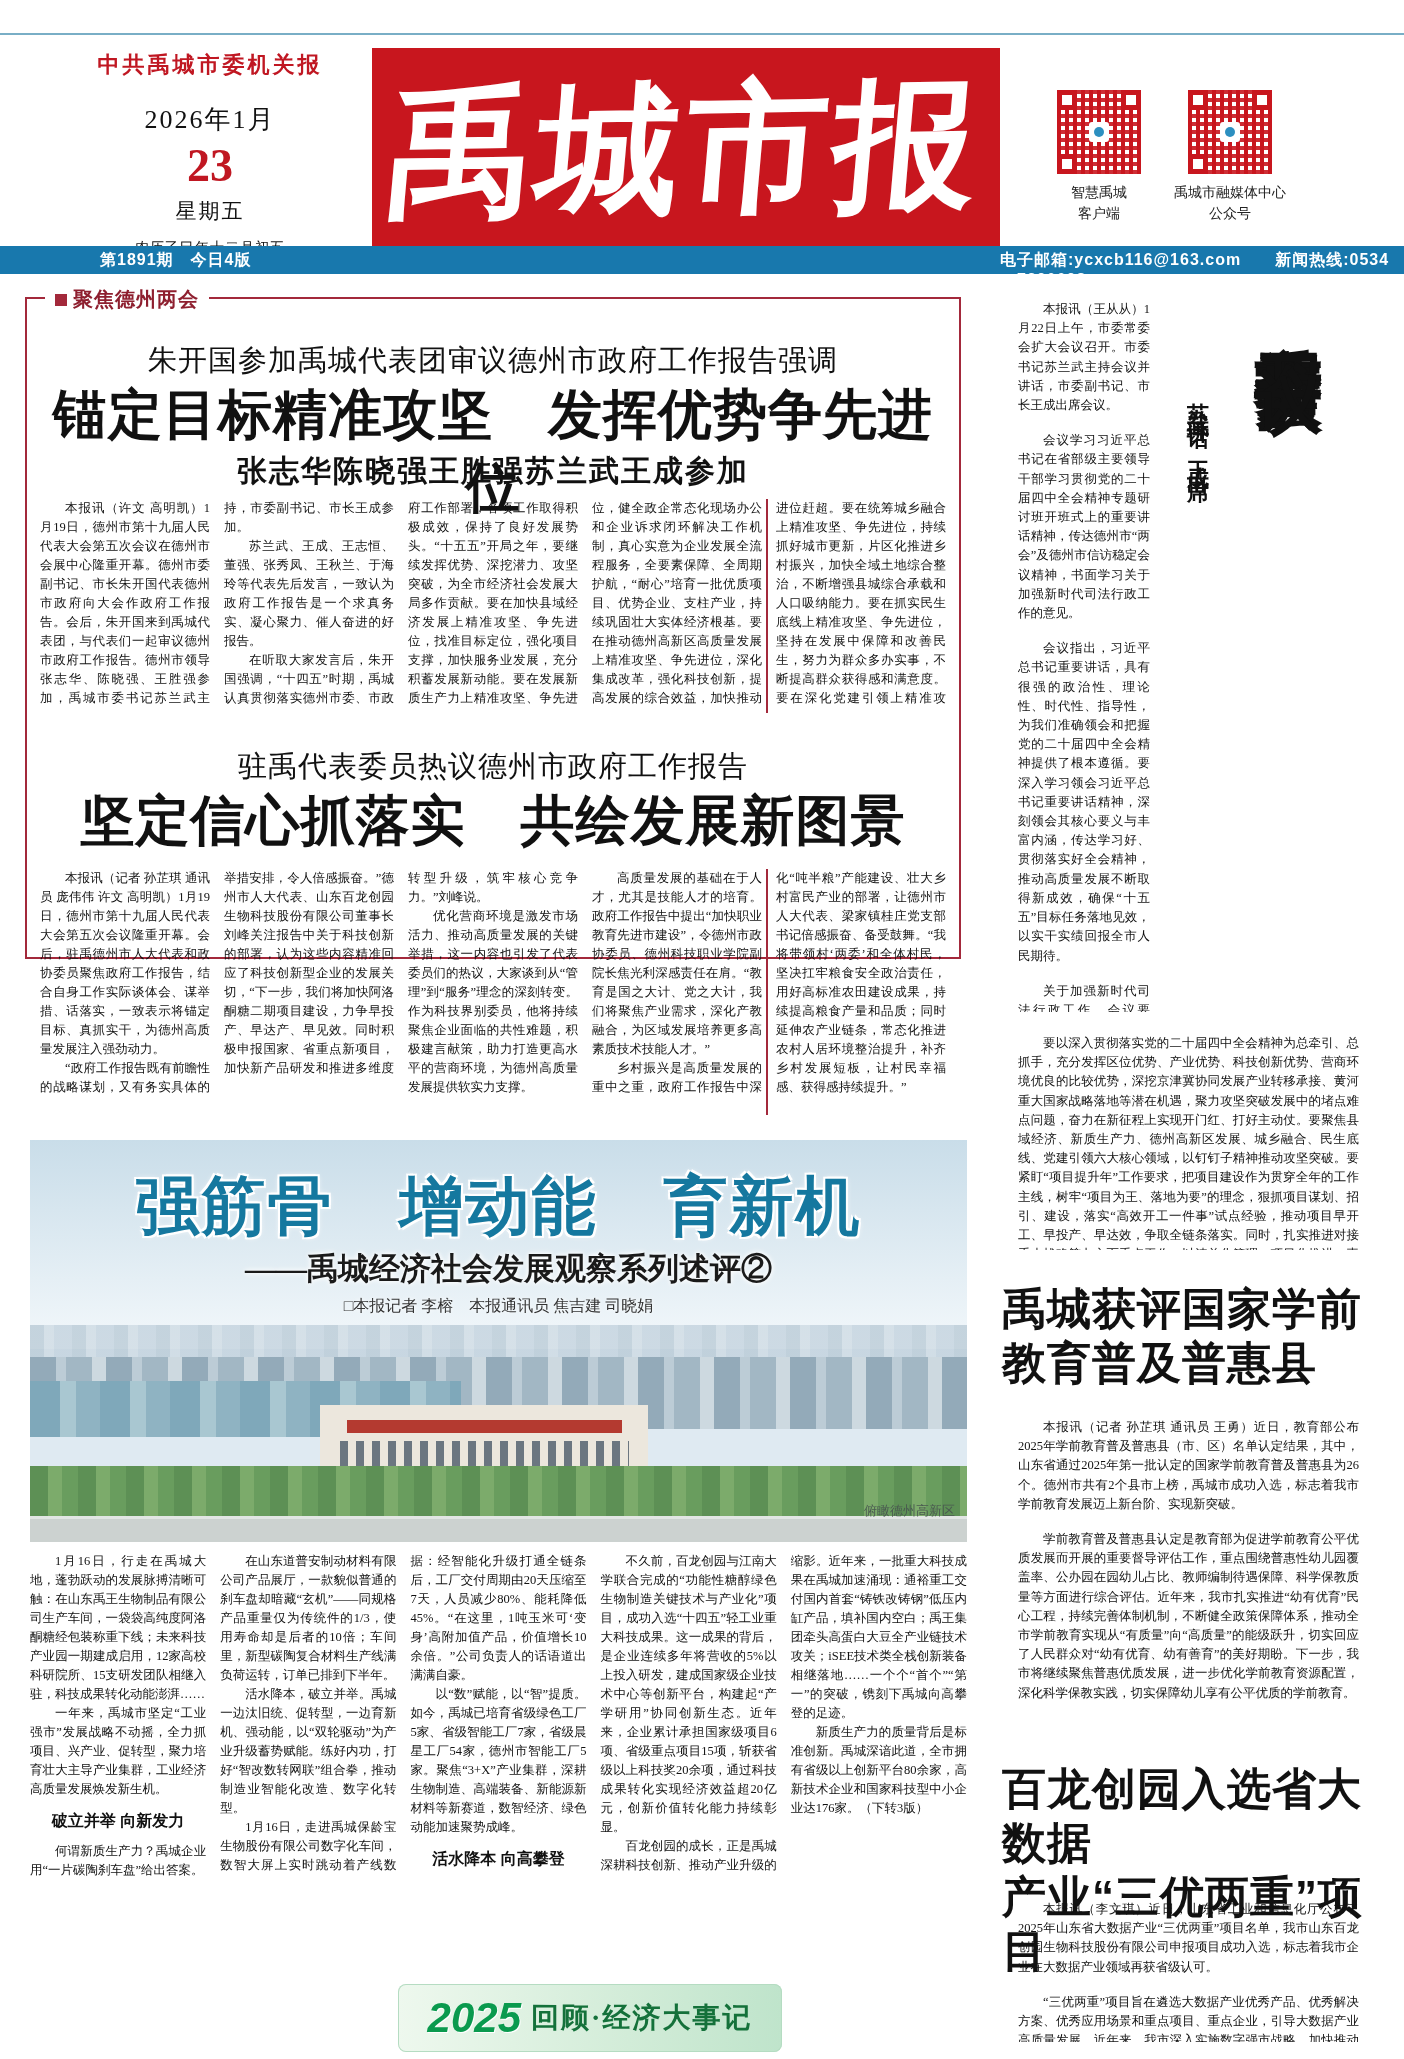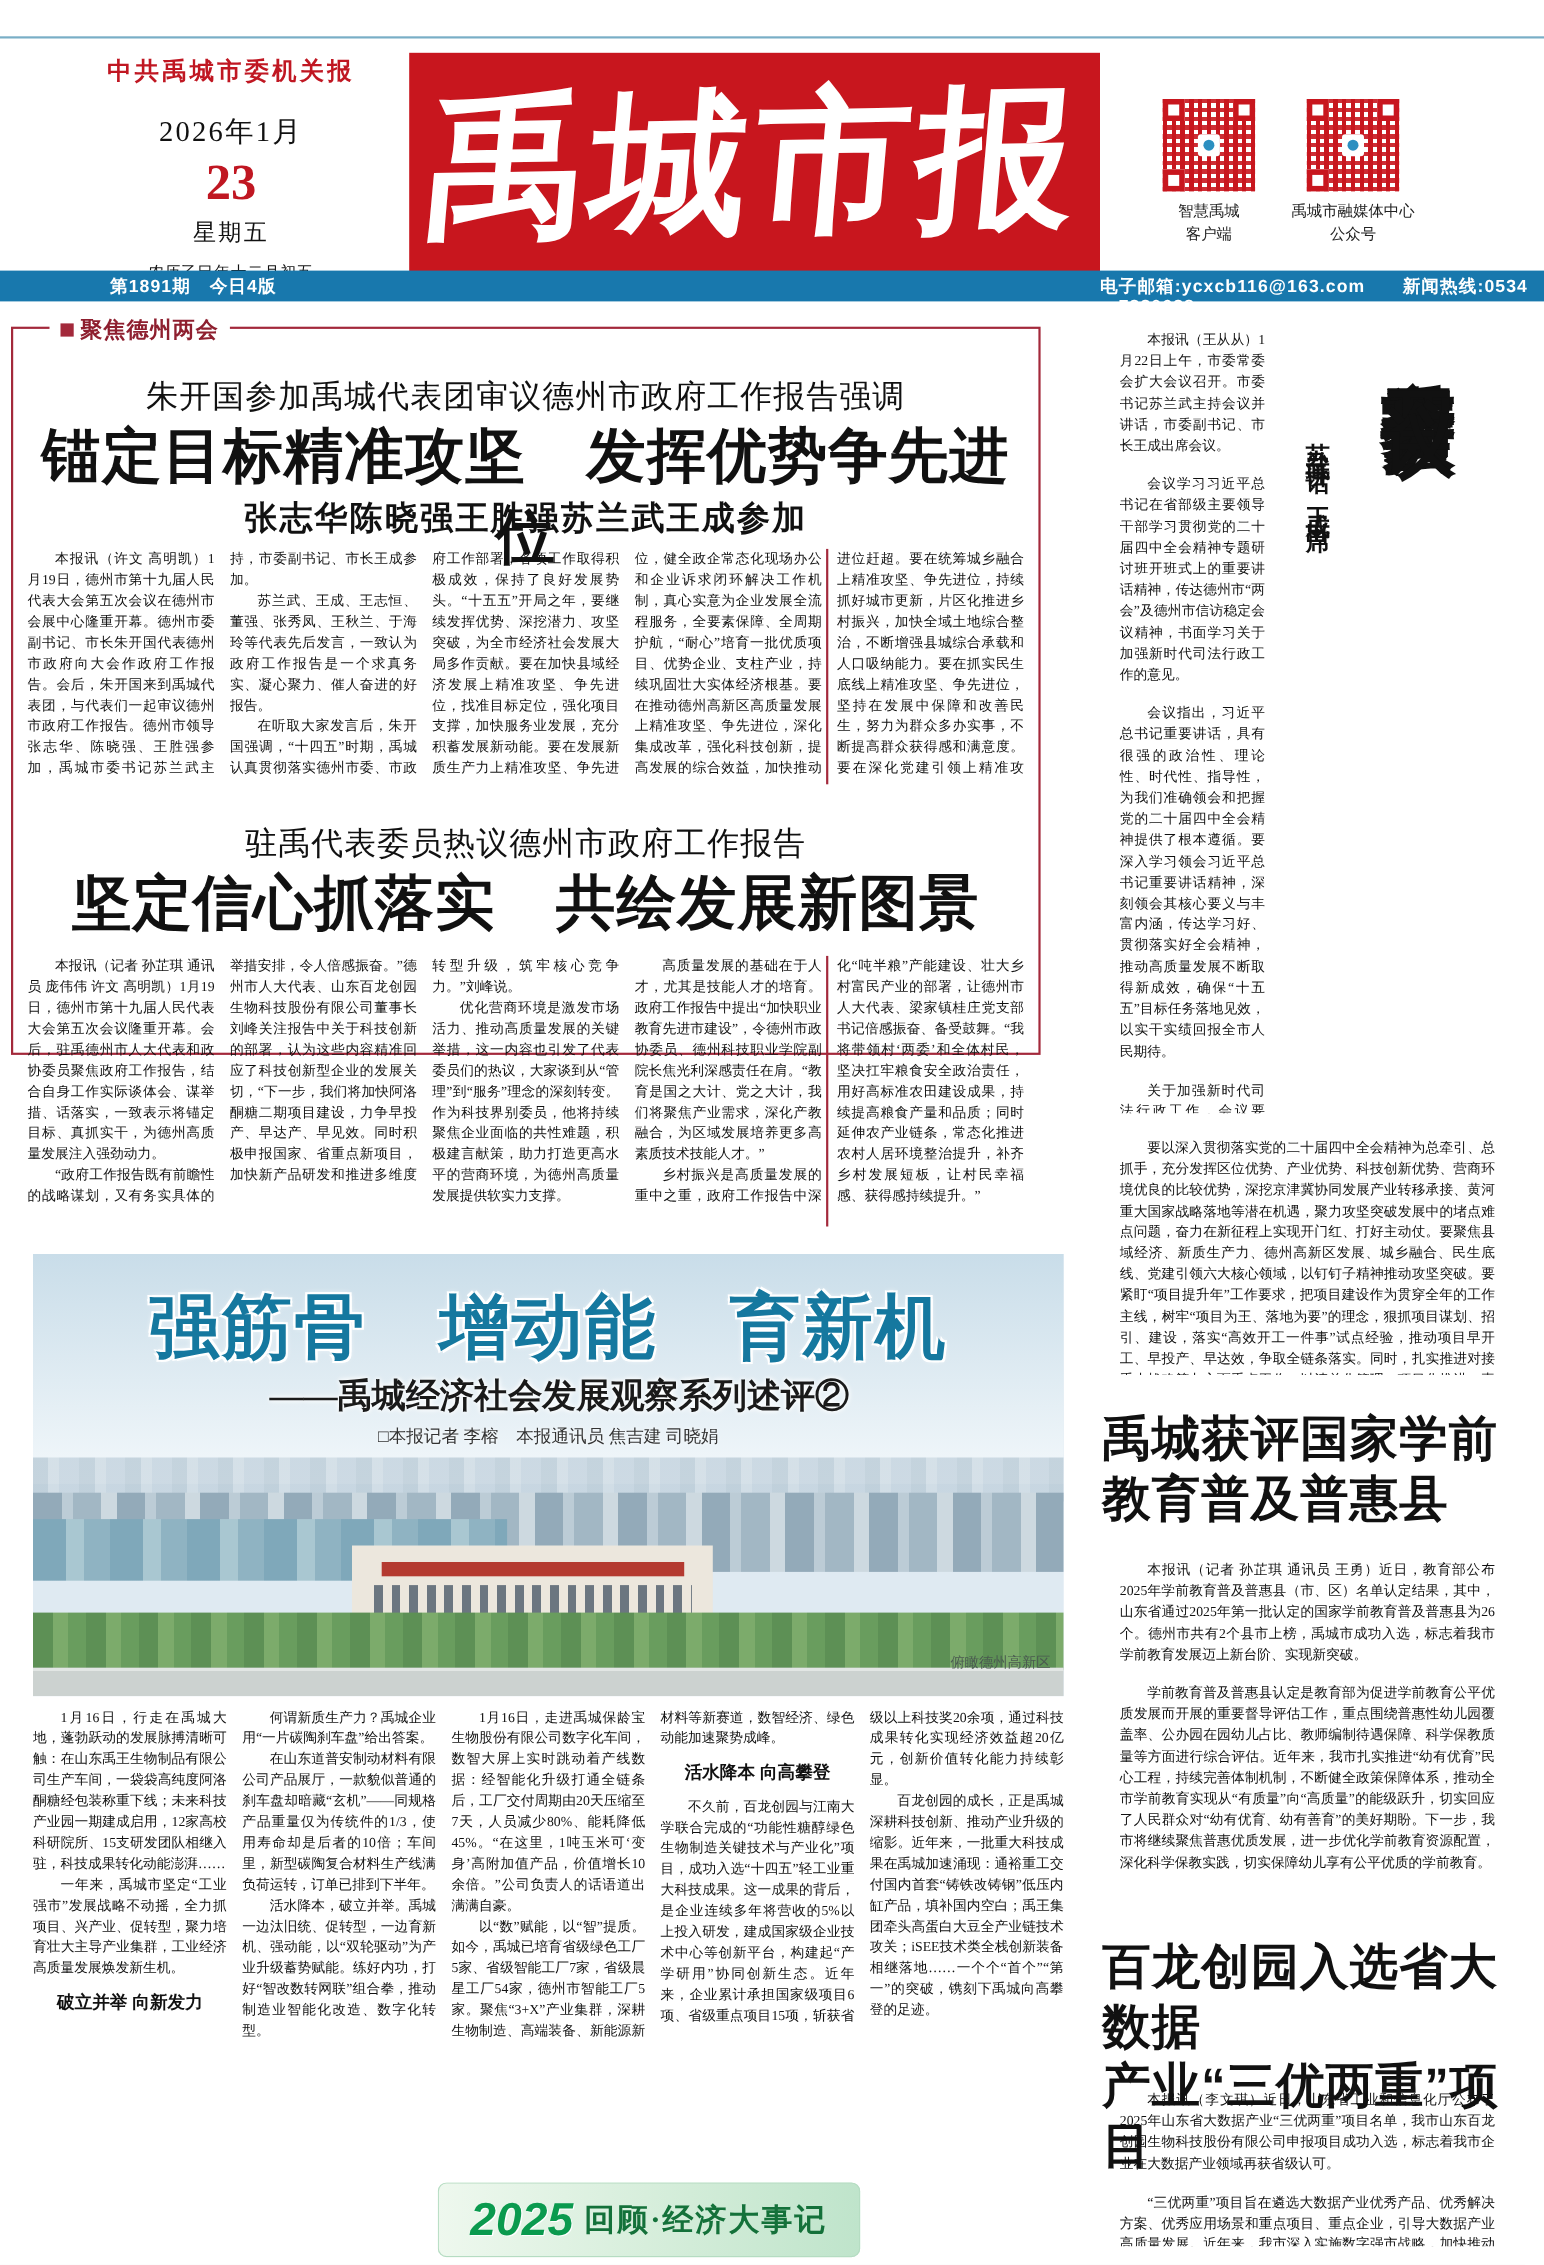--- a/index.html
+++ b/index.html
@@ -23,21 +23,21 @@
         repeating-linear-gradient(90deg,#c8161e 0 4px,#ffffff 4px 8px);}
   .qr .finder{position:absolute;width:20px;height:20px;background:#fff;border:5px solid #c8161e;box-sizing:border-box;}
   .qr .f1{left:0;top:0;} .qr .f2{right:0;top:0;} .qr .f3{left:0;bottom:0;}
   .qr .logo{position:absolute;left:32px;top:32px;width:20px;height:20px;background:#fff;border-radius:3px;}
   .qr .logo::after{content:"";position:absolute;left:5px;top:5px;width:10px;height:10px;background:#2c8fc0;border-radius:50%;}
   .qrlabel{position:absolute;width:180px;text-align:center;font-size:14px;line-height:21px;color:#222;}
   
   #infobar{left:0;top:246px;width:1404px;height:28px;background:#1878ad;color:#fff;}
   #infobar .in{position:absolute;top:4px;font-size:16px;font-weight:bold;font-family:"Liberation Sans",sans-serif;letter-spacing:1px;}
   
-  #focusbox{left:10px;top:297px;width:936px;height:662px;border:2px solid #a3293b;box-sizing:border-box;}
+  #focusbox{left:25px;top:297px;width:936px;height:662px;border:2px solid #a3293b;box-sizing:border-box;}
   #kickerbadge{left:45px;top:286px;background:#fff;padding:0 10px;display:flex;align-items:center;gap:6px;}
   #kickerbadge .sq{width:12px;height:12px;background:#a3293b;display:inline-block;}
   #kickerbadge .kt{color:#8e1f2f;font-weight:bold;font-size:20px;font-family:"Liberation Sans",sans-serif;letter-spacing:1px;}
   .eyebrow{width:100%;text-align:center;font-size:29px;letter-spacing:1px;}
   .bighead{width:100%;text-align:center;font-size:54px;font-weight:bold;letter-spacing:1px;
            font-family:"Liberation Sans","DejaVu Sans",sans-serif;}
   .subhead{width:100%;text-align:center;font-size:30px;font-weight:bold;letter-spacing:2px;}
   .bodycols{column-count:5;column-gap:14px;font-size:12.5px;line-height:19px;text-align:justify;overflow:hidden;}
   .bodycols p{margin:0;text-indent:2em;}
   .vrule{width:2px;background:#a3293b;}
@@ -213,20 +213,21 @@
       <p>一年来，禹城市坚定“工业强市”发展战略不动摇，全力抓项目、兴产业、促转型，聚力培育壮大主导产业集群，工业经济高质量发展焕发新生机。</p>
       <p class="fsub">破立并举 向新发力</p>
       <p>何谓新质生产力？禹城企业用“一片碳陶刹车盘”给出答案。</p>
       <p>在山东道普安制动材料有限公司产品展厅，一款貌似普通的刹车盘却暗藏“玄机”——同规格产品重量仅为传统件的1/3，使用寿命却是后者的10倍；车间里，新型碳陶复合材料生产线满负荷运转，订单已排到下半年。</p>
       <p>活水降本，破立并举。禹城一边汰旧统、促转型，一边育新机、强动能，以“双轮驱动”为产业升级蓄势赋能。练好内功，打好“智改数转网联”组合拳，推动制造业智能化改造、数字化转型。</p>
       <p>1月16日，走进禹城保龄宝生物股份有限公司数字化车间，数智大屏上实时跳动着产线数据：经智能化升级打通全链条后，工厂交付周期由20天压缩至7天，人员减少80%、能耗降低45%。“在这里，1吨玉米可‘变身’高附加值产品，价值增长10余倍。”公司负责人的话语道出满满自豪。</p>
       <p>以“数”赋能，以“智”提质。如今，禹城已培育省级绿色工厂5家、省级智能工厂7家，省级晨星工厂54家，德州市智能工厂5家。聚焦“3+X”产业集群，深耕生物制造、高端装备、新能源新材料等新赛道，数智经济、绿色动能加速聚势成峰。</p>
       <p class="fsub">活水降本 向高攀登</p>
       <p>不久前，百龙创园与江南大学联合完成的“功能性糖醇绿色生物制造关键技术与产业化”项目，成功入选“十四五”轻工业重大科技成果。这一成果的背后，是企业连续多年将营收的5%以上投入研发，建成国家级企业技术中心等创新平台，构建起“产学研用”协同创新生态。近年来，企业累计承担国家级项目6项、省级重点项目15项，斩获省级以上科技奖20余项，通过科技成果转化实现经济效益超20亿元，创新价值转化能力持续彰显。</p>
       <p>百龙创园的成长，正是禹城深耕科技创新、推动产业升级的缩影。近年来，一批重大科技成果在禹城加速涌现：通裕重工交付国内首套“铸铁改铸钢”低压内缸产品，填补国内空白；禹王集团牵头高蛋白大豆全产业链技术攻关；iSEE技术类全栈创新装备相继落地……一个个“首个”“第一”的突破，镌刻下禹城向高攀登的足迹。</p>
+      <p>新质生产力的质量背后是标准创新。禹城深谙此道，全市拥有省级以上创新平台80余家，高新技术企业和国家科技型中小企业达176家。（下转3版）</p>
     </div>
   </div>
 
   <div id="banner" class="abs">
     <span class="yr">2025</span>
     <span class="lb">回顾·经济大事记</span>
   </div>
 
 </div>
 

